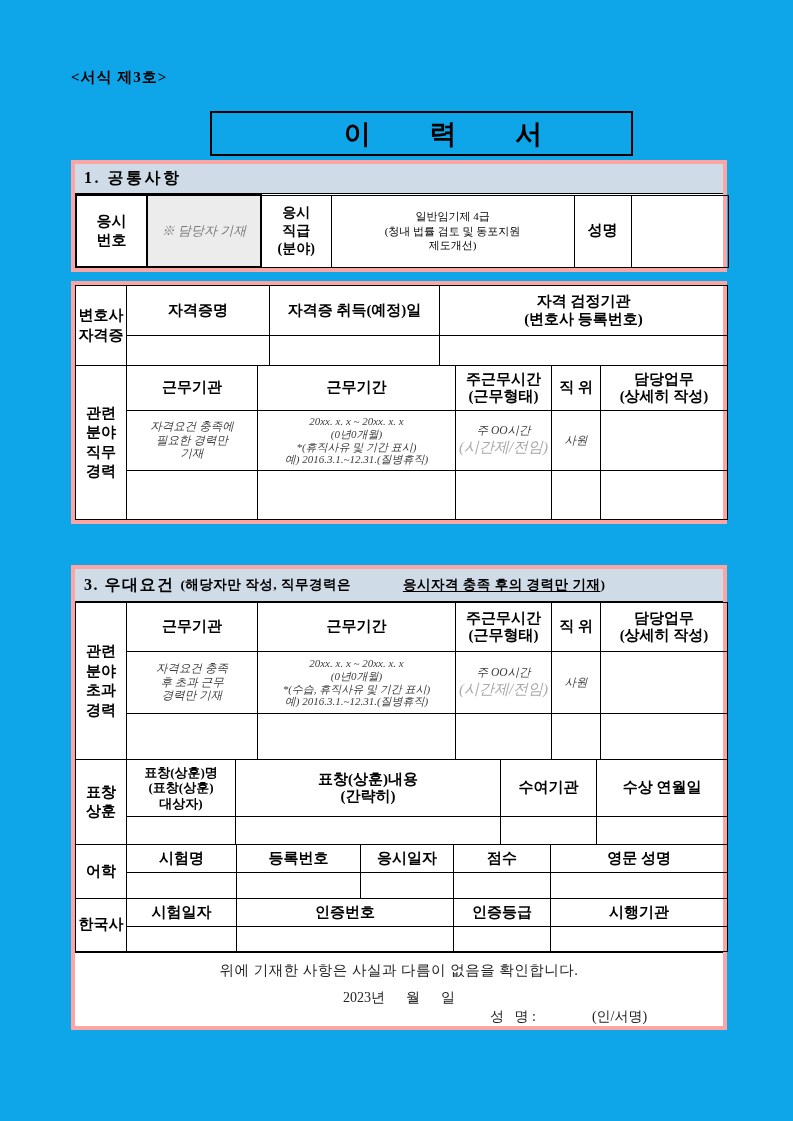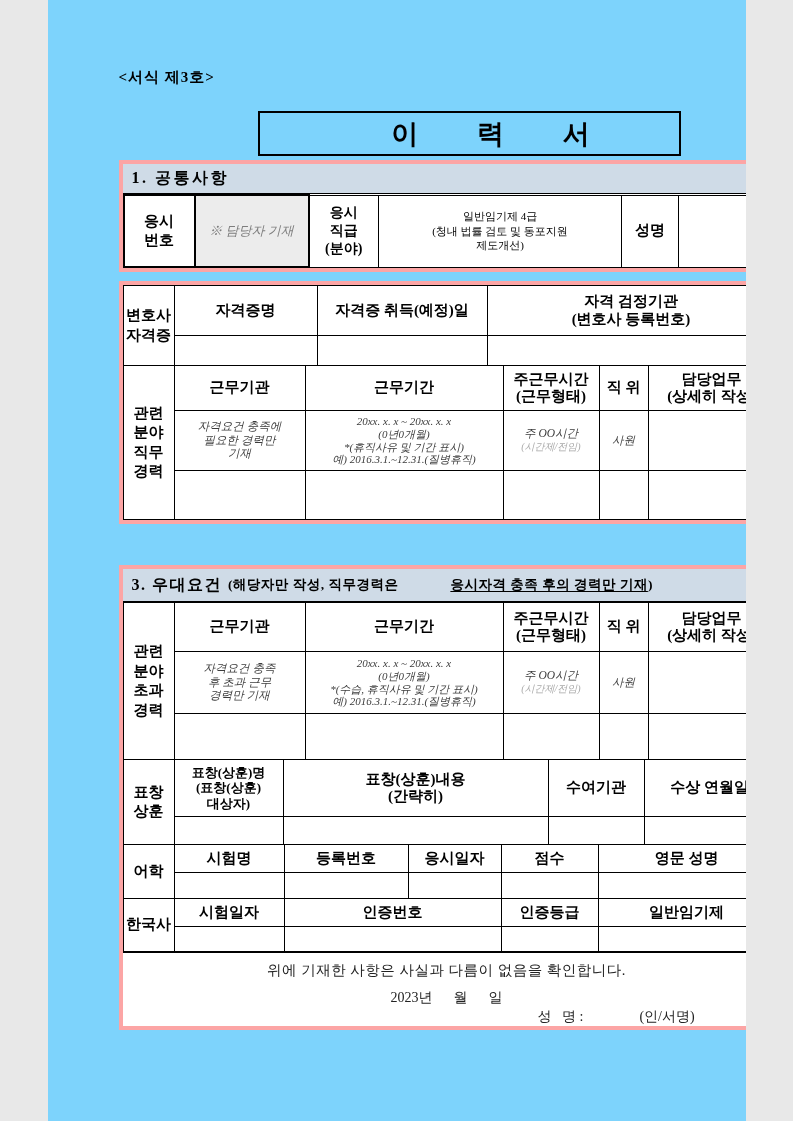--- a/index.html
+++ b/index.html
@@ -1,18 +1,18 @@
 <!DOCTYPE html>
 <html><head>
 <meta charset="utf-8">
 <style>
   html,body { margin:0; padding:0; background:#e8e8e8; }
   .page {
-    position:relative; width:698px; height:1121px; margin:0 auto;
-    background:#7dd3fc; font-family:"Liberation Serif", serif; color:#000;
+    position:relative; width:793px; height:1121px; margin:0 auto;
+    background:#0ea5e9; font-family:"Liberation Serif", serif; color:#000;
     overflow:hidden;
     text-decoration:underline;
   }
   .pre { white-space:pre-wrap; }
   .abs { position:absolute; }
 
   
   .form-label { left:71px; top:68px; font-size:15px; font-weight:bold; letter-spacing:1px; }
 
   
@@ -36,21 +36,21 @@
   table + table { margin-top:-1px; }
   td { border:1px solid #000; text-align:center; vertical-align:middle; padding:1px 2px; box-sizing:border-box; overflow:hidden; }
   td.hdr { font-weight:bold; font-size:15px; line-height:1.15; }
   td.hdr-sm { font-weight:bold; font-size:13px; line-height:1.2; }
   td.rowlab { font-weight:bold; font-size:15px; line-height:1.3; }
   td.thick { border:2.5px solid #000; }
   td.note-cell { background:#ececec; color:#7d7d7d; font-size:13px; font-style:italic; }
   td.val { font-size:11px; line-height:1.35; }
   .ex { font-style:italic; color:#3c3c3c; font-size:11.5px; line-height:1.2; }
   .ex-period { font-style:italic; color:#3c3c3c; font-size:11px; line-height:1.18; }
-  .ex-light { font-style:italic; color:#a9a9a9; font-size:10px; }
+  .ex-light { font-style:italic; color:#a9a9a9; font-size:15px; }
 
   
   .confirm { border-top:1px solid #000; height:74px; box-sizing:border-box; padding-top:8px; color:#222; }
   .confirm-line1 { text-align:center; font-size:14.5px; letter-spacing:0.5px; }
   .confirm-line2 { text-align:center; font-size:14px; margin-top:9px; }
   .confirm-line3 { font-size:14px; margin-top:1px; margin-left:415px; }
 
   .page-number { left:0; right:0; top:1050px; text-align:center; font-size:13px; font-family:"Liberation Sans", sans-serif; color:#333; }
 </style>
 </head>
@@ -282,21 +282,21 @@
           <col style="width:217px">
           <col style="width:97px">
           <col style="width:177px">
         </colgroup>
       <tbody>
           <tr style="height:28px;">
         <td class="rowlab pre" rowspan="2">한국사</td>
         <td class="hdr pre">시험일자</td>
         <td class="hdr pre">인증번호</td>
         <td class="hdr pre">인증등급</td>
-        <td class="hdr pre">일반임기제</td>
+        <td class="hdr pre">시행기관</td>
       </tr>
       <tr style="height:25px;">
         <td></td>
         <td></td>
         <td></td>
         <td></td>
       </tr>
     </tbody>
       </table>
     <div class="confirm">

